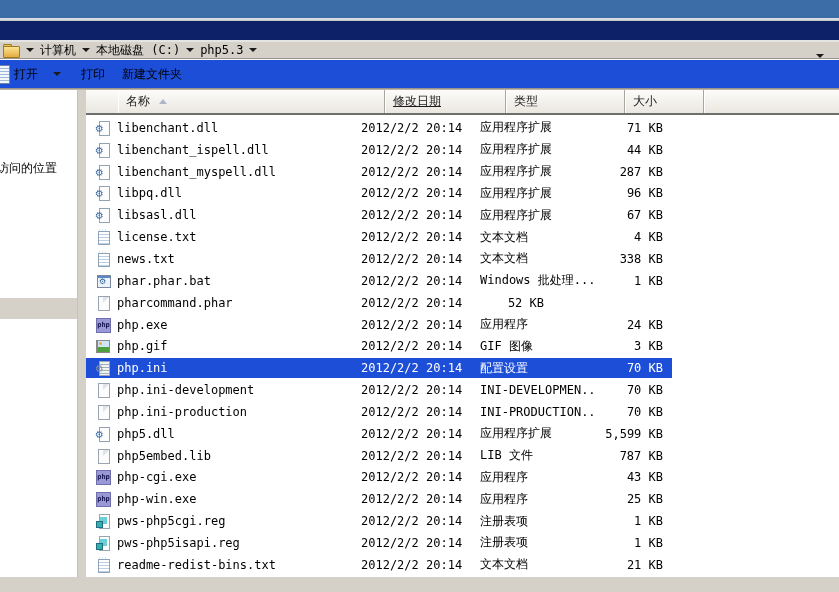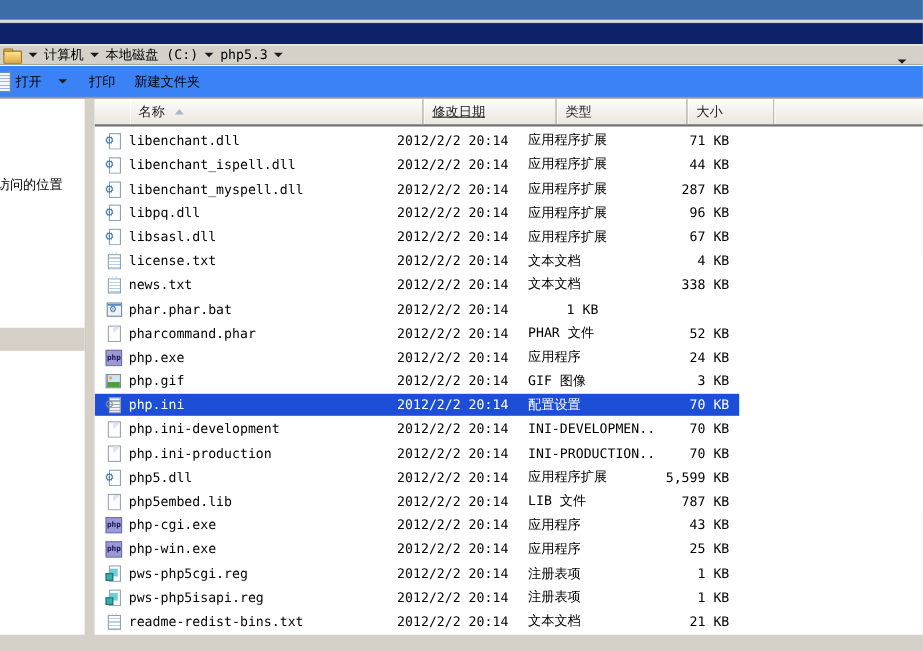--- a/index.html
+++ b/index.html
@@ -10,21 +10,21 @@
     font-size:12px;color:#000;
     -webkit-font-smoothing:none;
   }
   
   .top-strip{height:18px;background:#3c6da6;}
   .sep-a{height:3px;background:#d9dbdf;border-bottom:1px solid #c2c6cc;box-sizing:border-box;}
   .titlebar{height:19px;background:#0c2167;}
   .sep-b{height:2px;background:#e4e4e2;}
   .addrband{height:16px;background:#d5d1c9;display:flex;align-items:center;padding-left:3px;position:relative;}
   .groove{height:0;border-top:1px solid #98948c;border-bottom:1px solid #fbfaf7;}
-  .toolbar{height:28px;background:#3b82f6;display:flex;align-items:center;position:relative;border-bottom:1px solid #98948c;overflow:hidden;}
+  .toolbar{height:28px;background:#1d4ed8;display:flex;align-items:center;position:relative;border-bottom:1px solid #98948c;overflow:hidden;}
 
   
   .folder-icon{width:17px;height:15px;position:relative;display:inline-block;flex:0 0 17px;}
   .folder-icon::before{content:"";position:absolute;left:0;top:1px;width:7px;height:4px;background:#eac35e;border:1px solid #9c7a26;border-radius:1px;}
   .folder-icon::after{content:"";position:absolute;left:0;top:3px;width:15px;height:10px;background:linear-gradient(#fce48e,#e3ab44);border:1px solid #9c7a26;border-radius:1px;}
   .dd{width:0;height:0;border-left:4px solid transparent;border-right:4px solid transparent;border-top:4px solid #1b1b1b;display:inline-block;}
   .crumb{white-space:nowrap;cursor:default;}
   .addr-right-dd{position:absolute;right:9px;top:12px;}
   .addrband>*{margin-right:6px;}
 
@@ -220,32 +220,32 @@
     </div>
   </div>
 
   <div class="row">
     <div class="selspan">
       <span class="c-namewrap">
         <span class="icon icon-bat"></span>
         <span class="c-name">phar.phar.bat</span>
       </span>
       <span class="c-date">2012/2/2 20:14</span>
+      <span class="c-type">Windows 批处理...</span>
       <span class="c-size">1 KB</span>
     </div>
   </div>
 
   <div class="row">
     <div class="selspan">
       <span class="c-namewrap">
         <span class="icon icon-file"></span>
         <span class="c-name">pharcommand.phar</span>
       </span>
       <span class="c-date">2012/2/2 20:14</span>
-      <span class="c-type">PHAR 文件</span>
       <span class="c-size">52 KB</span>
     </div>
   </div>
 
   <div class="row">
     <div class="selspan">
       <span class="c-namewrap">
         <span class="icon icon-php"></span>
         <span class="c-name">php.exe</span>
       </span>

